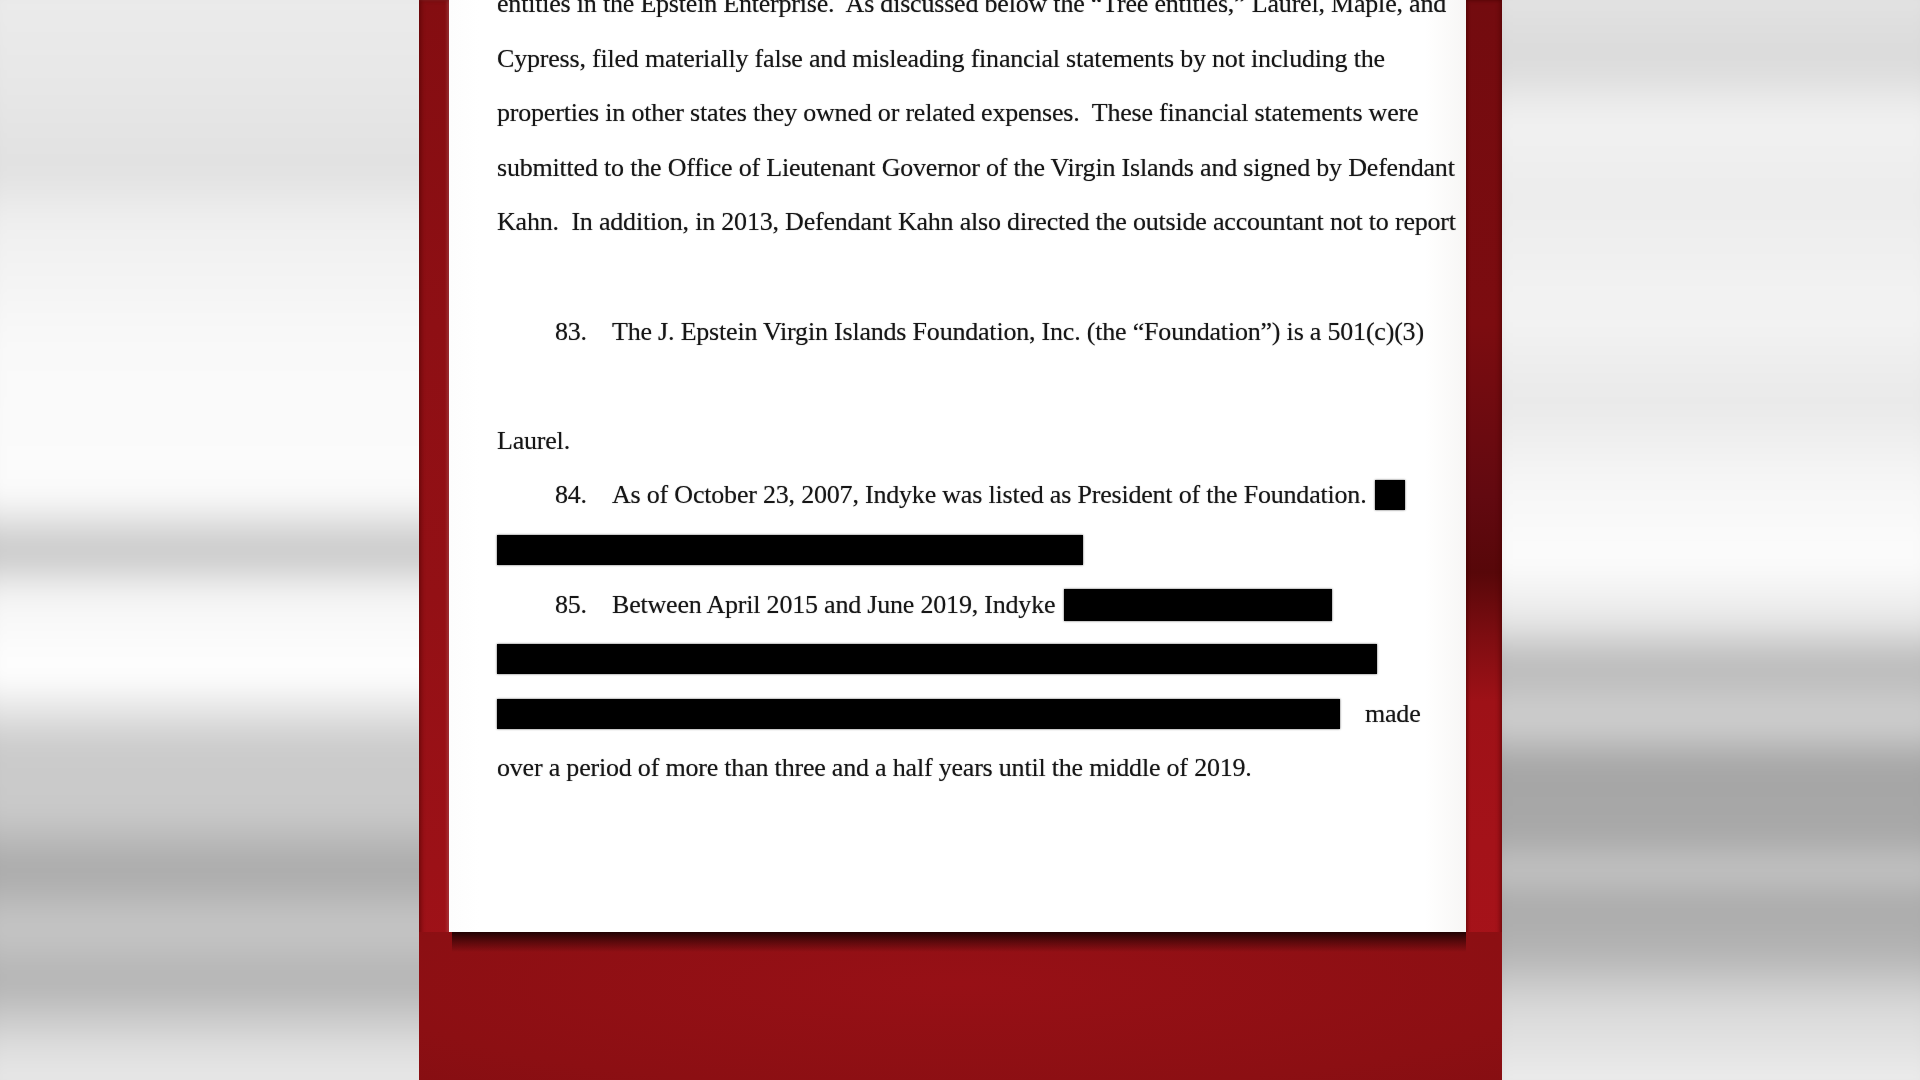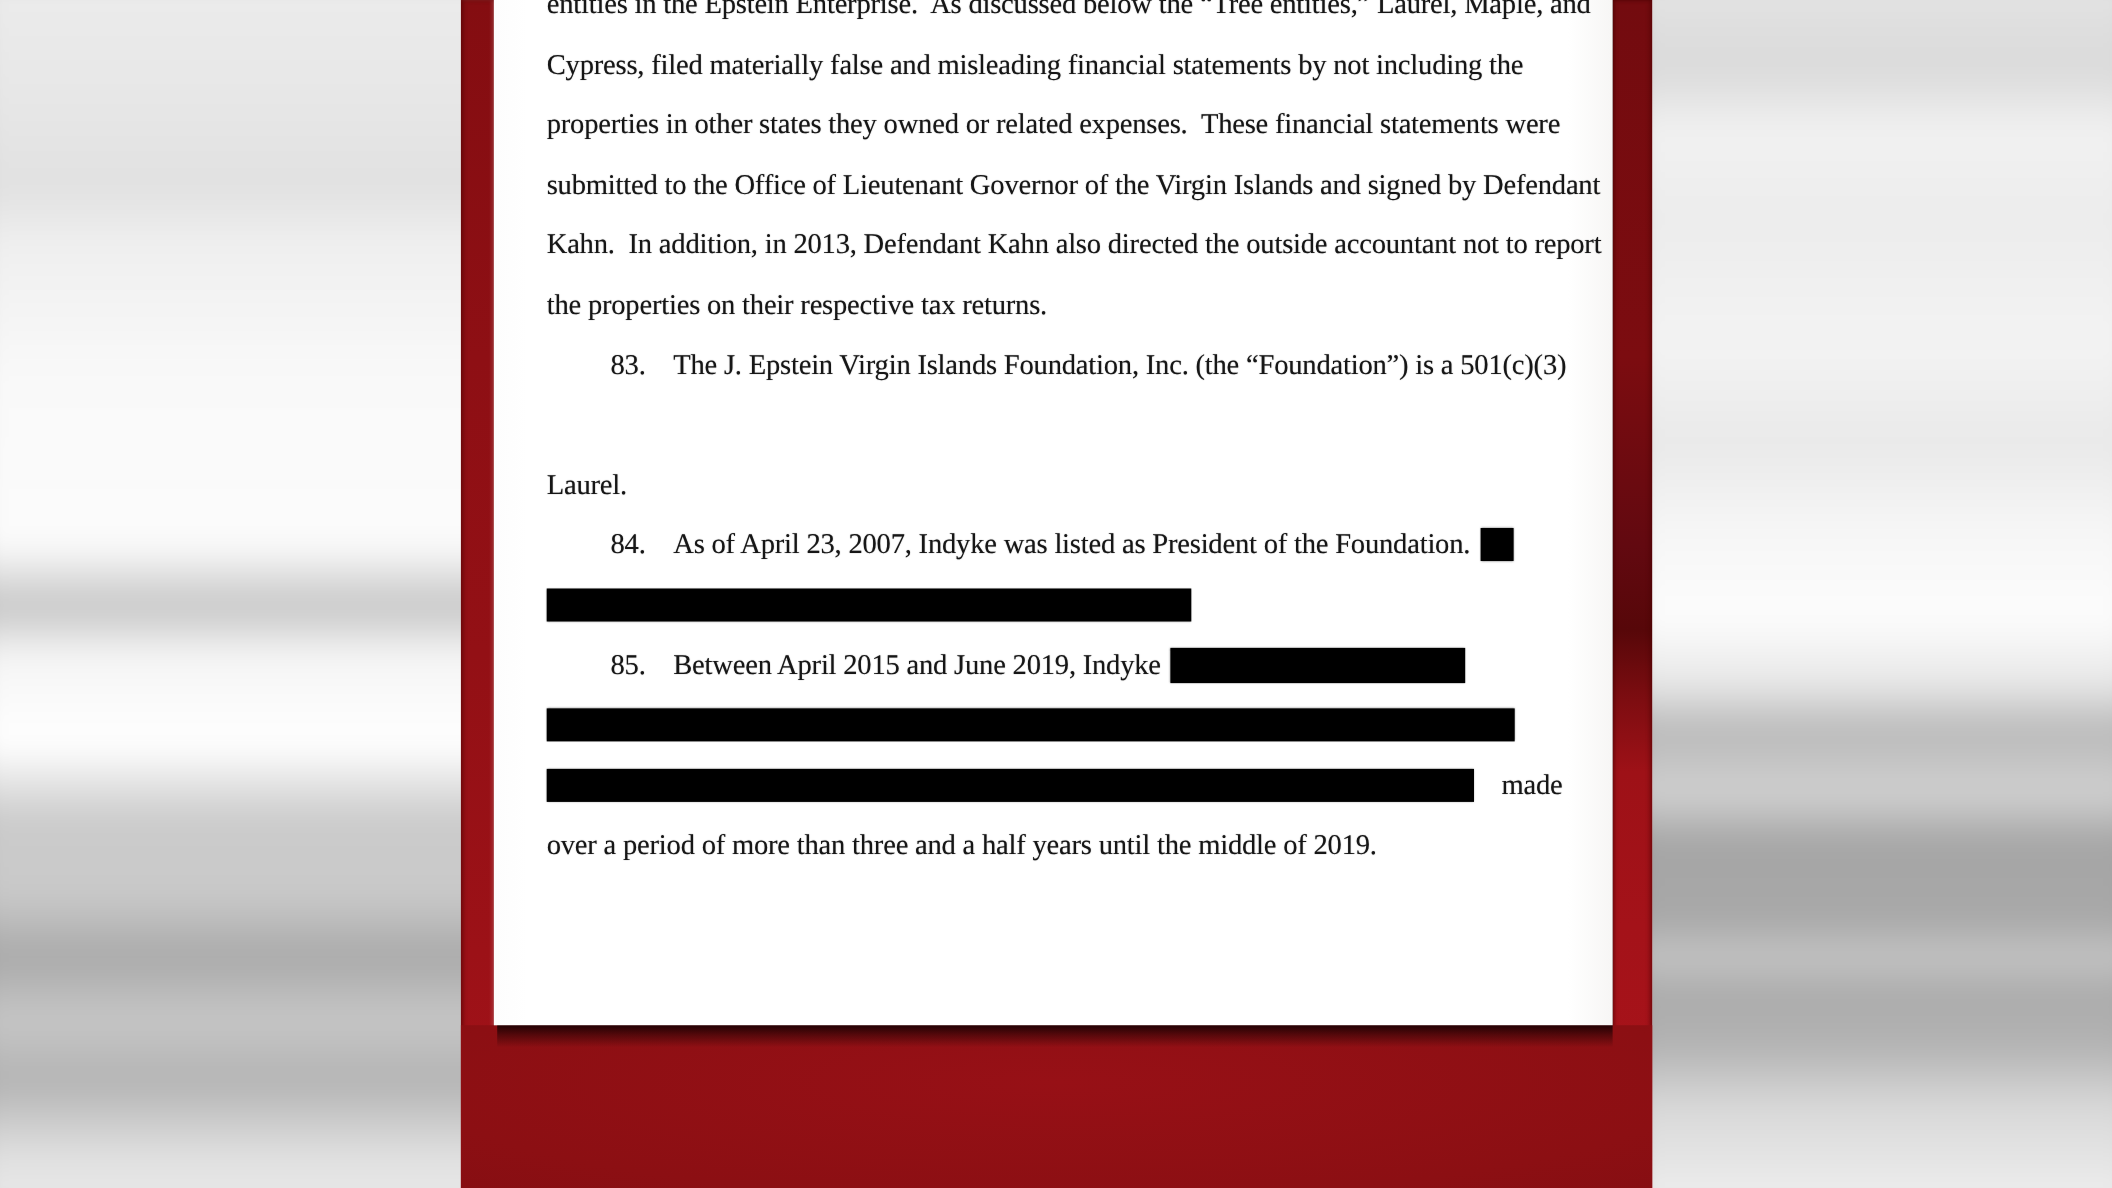--- a/index.html
+++ b/index.html
@@ -80,24 +80,23 @@
   <div class="red-band red-right"></div>
   <div class="red-bottom"></div>
   <div class="page-shadow"></div>
   <div class="page">
     <div class="textblock" id="doc-lines">
         <div class="doc-line" style="top: -24px;"><span class="seg-text">entities in the Epstein Enterprise.  As discussed below the “Tree entities,” Laurel, Maple, and</span></div>
         <div class="doc-line" style="top: 85.2px;"><span class="seg-text">properties in other states they owned or related expenses.  These financial statements were</span></div>
         <div class="doc-line" style="top: 30.6px;"><span class="seg-text">Cypress, filed materially false and misleading financial statements by not including the</span></div>
         <div class="doc-line" style="top: 139.8px;"><span class="seg-text">submitted to the Office of Lieutenant Governor of the Virgin Islands and signed by Defendant</span></div>
         <div class="doc-line" style="top: 194.4px;"><span class="seg-text">Kahn.  In addition, in 2013, Defendant Kahn also directed the outside accountant not to report</span></div>
-        <div class="doc-line" style="top: 249px;"><span class="seg-text">the properties on their respective tax returns.</span></div>
         <div class="doc-line" style="top: 303.6px;"><span class="para-num">83.</span><span class="seg-text">The J. Epstein Virgin Islands Foundation, Inc. (the “Foundation”) is a 501(c)(3)</span></div>
         <div class="doc-line" style="top: 412.8px;"><span class="seg-text">Laurel.</span></div>
-        <div class="doc-line" style="top: 467.4px;"><span class="para-num">84.</span><span class="seg-text">As of April 23, 2007, Indyke was listed as President of the Foundation.</span><span class="redact" style="width: 30px; height: 30px;"></span></div>
+        <div class="doc-line" style="top: 467.4px;"><span class="para-num">84.</span><span class="seg-text">As of October 23, 2007, Indyke was listed as President of the Foundation.</span><span class="redact" style="width: 30px; height: 30px;"></span></div>
         <div class="doc-line" style="top: 522px;"><span class="redact" style="width: 586px; height: 30px;"></span></div>
         <div class="doc-line" style="top: 576.6px;"><span class="para-num">85.</span><span class="seg-text">Between April 2015 and June 2019, Indyke</span><span class="redact" style="width: 268px; height: 32px;"></span></div>
         <div class="doc-line" style="top: 631.2px;"><span class="redact" style="width: 880px; height: 30px;"></span></div>
         <div class="doc-line" style="top: 685.8px;"><span class="redact" style="width: 843px; height: 30px;"></span><span class="seg-text">made</span></div>
         <div class="doc-line" style="top: 740.4px;"><span class="seg-text">over a period of more than three and a half years until the middle of 2019.</span></div>
       </div>
   </div>
 </div>
 
 </body></html>

